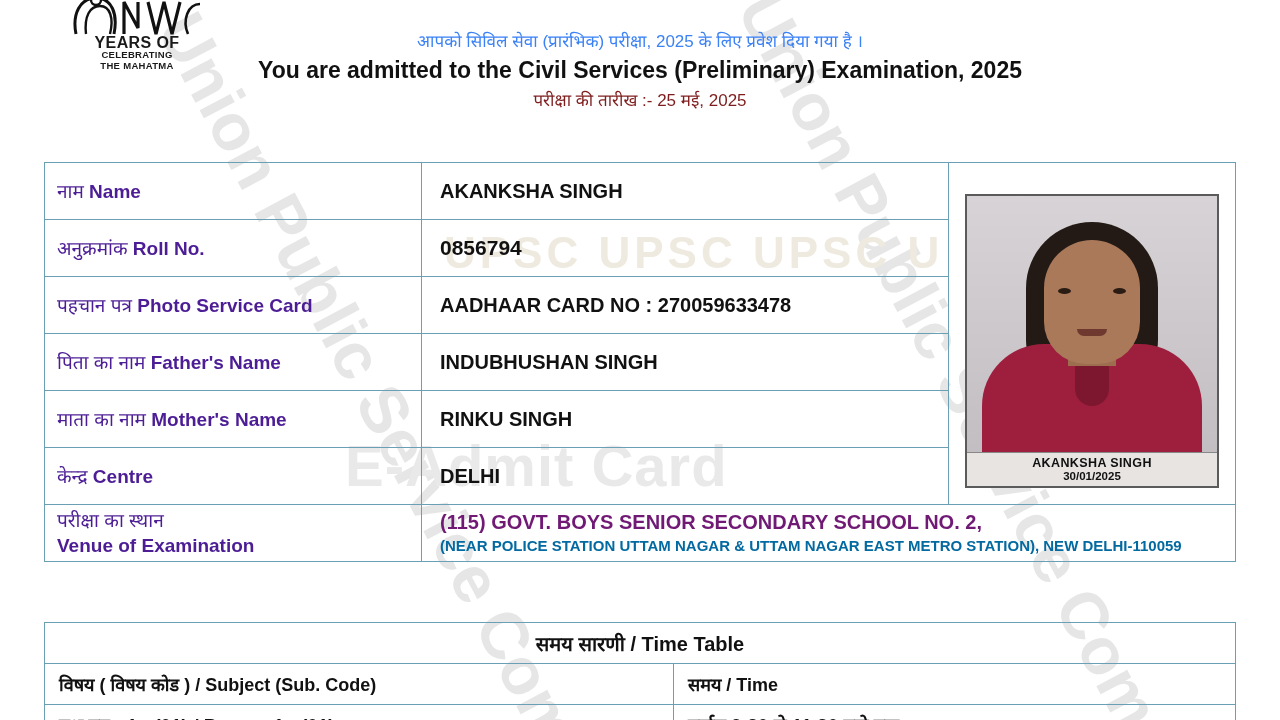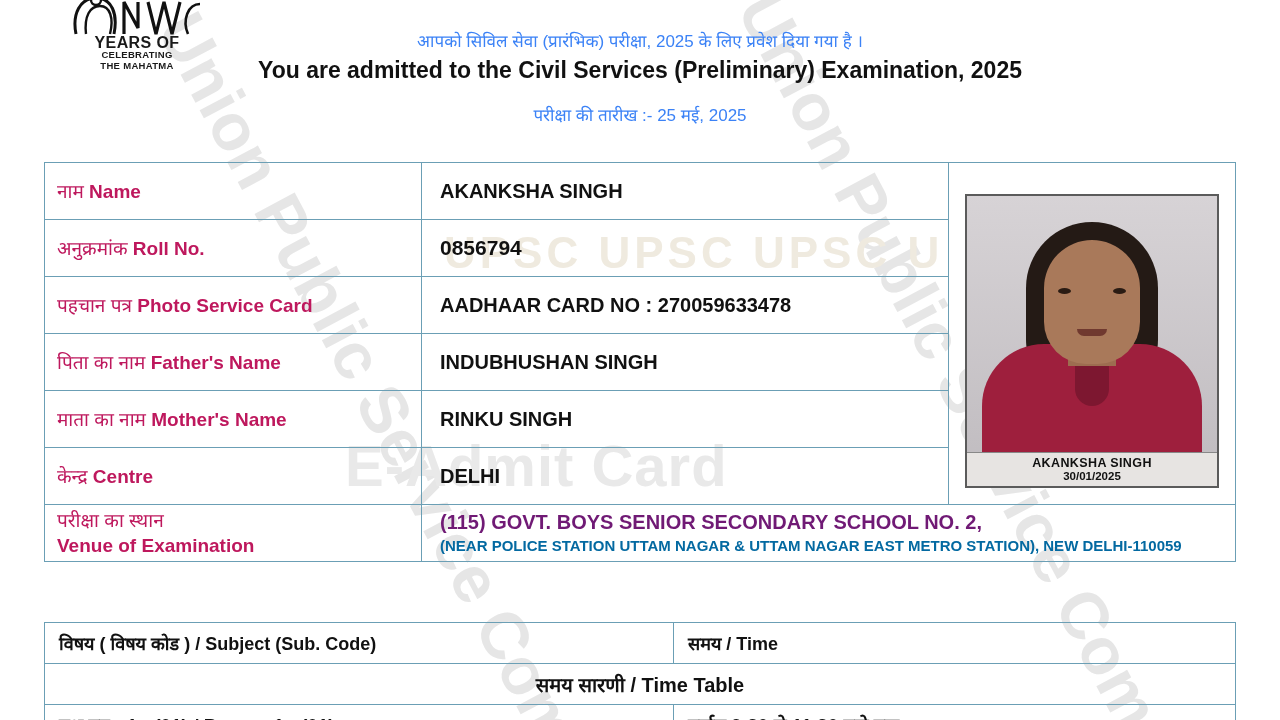--- a/index.html
+++ b/index.html
@@ -106,22 +106,22 @@
     margin-top: 25px;
   }
   .head .t3 {
     font-size: 23px;
     font-weight: bold;
     color: #111;
     margin-top: 5px;
   }
   .head .t4 {
     font-size: 17px;
-    color: #3b82f6;
-    margin-top: 19px;
+    color: #7f1d1d;
+    margin-top: 4px;
   }
   .head .t5 {
     font-size: 22px;
     font-weight: bold;
     color: #111;
     margin-top: 5px;
   }
 
   
   .details {
@@ -136,21 +136,21 @@
   .details td {
     border: 1px solid #6b9fb5;
     padding: 0;
     vertical-align: middle;
     height: 56px;
   }
   .lbl {
     width: 364px;
     padding-left: 12px !important;
     font-size: 19px;
-    color: #be185d;
+    color: #4c1d95;
     font-weight: bold;
   }
   .lbl .hi { font-weight: normal; }
   .val {
     padding-left: 18px !important;
     font-size: 20px;
     font-weight: bold;
     color: #111;
   }
   .val.big { font-size: 21px; }
@@ -398,25 +398,25 @@
         <div class="l1">(115) GOVT. BOYS SENIOR SECONDARY SCHOOL NO. 2,</div>
         <div class="l2">(NEAR POLICE STATION UTTAM NAGAR &amp; UTTAM NAGAR EAST METRO STATION), NEW DELHI-110059</div>
       </td>
     </tr>
   </tbody>
     </table>
 
   <table class="tt">
     <tbody>
         <tr>
+      <td class="tt-title" colspan="2">समय सारणी / Time Table</td>
+    </tr>
+    <tr>
       <td class="tt-head c1">विषय ( विषय कोड ) / Subject (Sub. Code)</td>
       <td class="tt-head">समय / Time</td>
-    </tr>
-    <tr>
-      <td class="tt-title" colspan="2">समय सारणी / Time Table</td>
     </tr>
     <tr class="tt-row">
       <td class="tt-clip c1">प्रश्न पत्र - 1 - (01) / Paper - 1 - (01)</td>
       <td class="tt-clip">पूर्वाह्न 9.30 से 11.30 बजे तक</td>
     </tr>
   </tbody>
     </table>
 
 </div>
 

